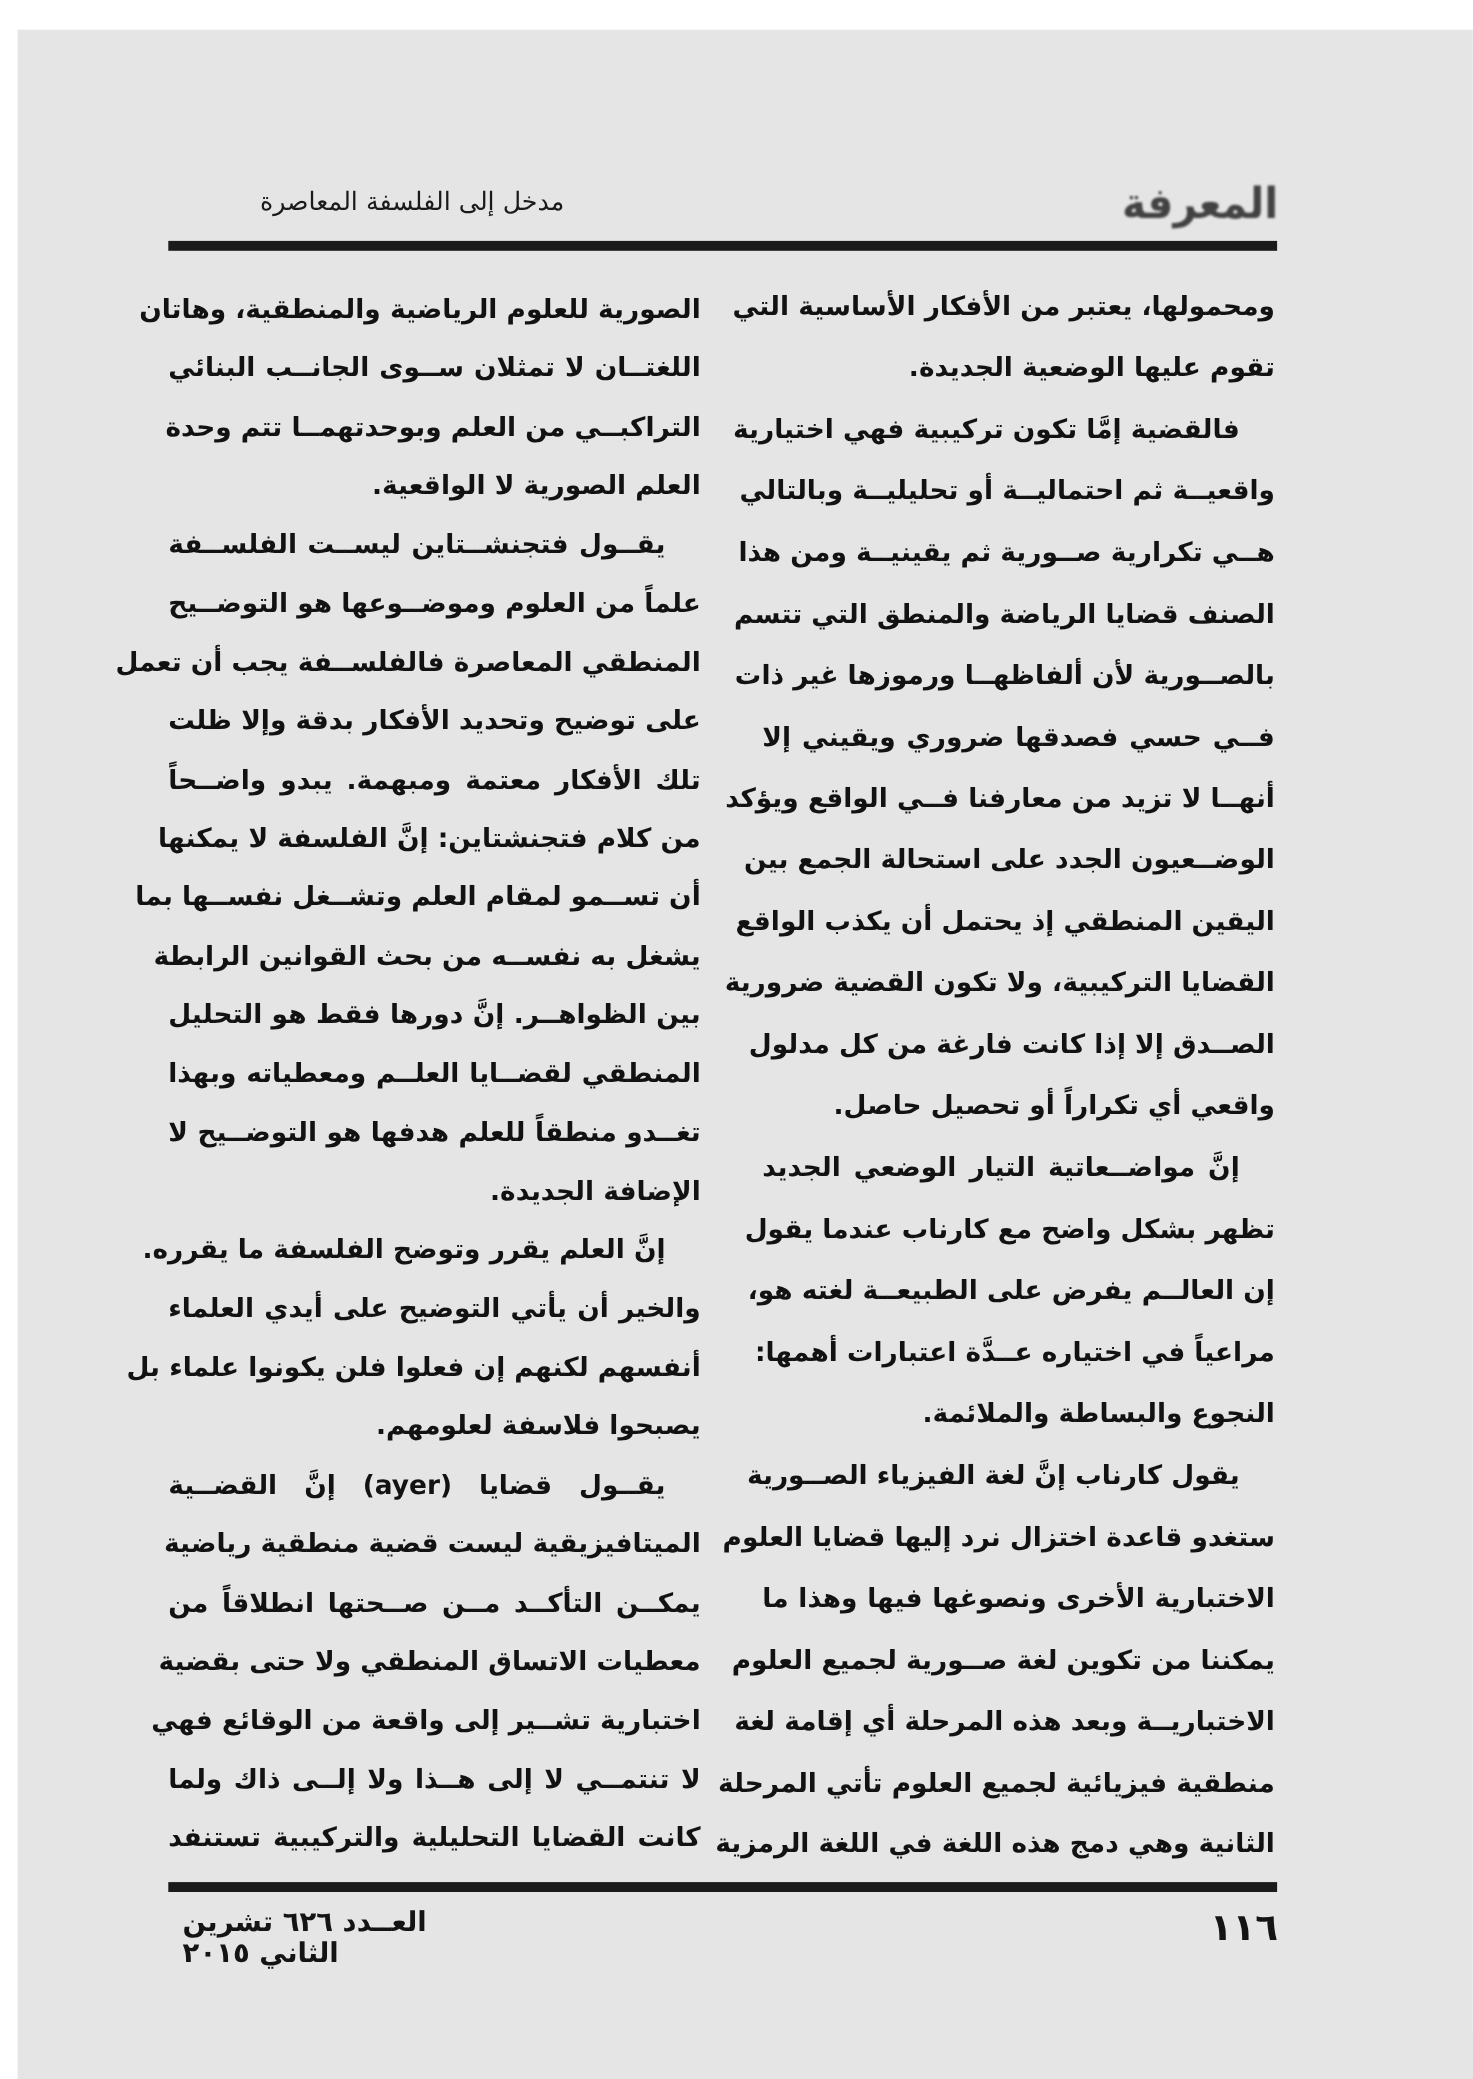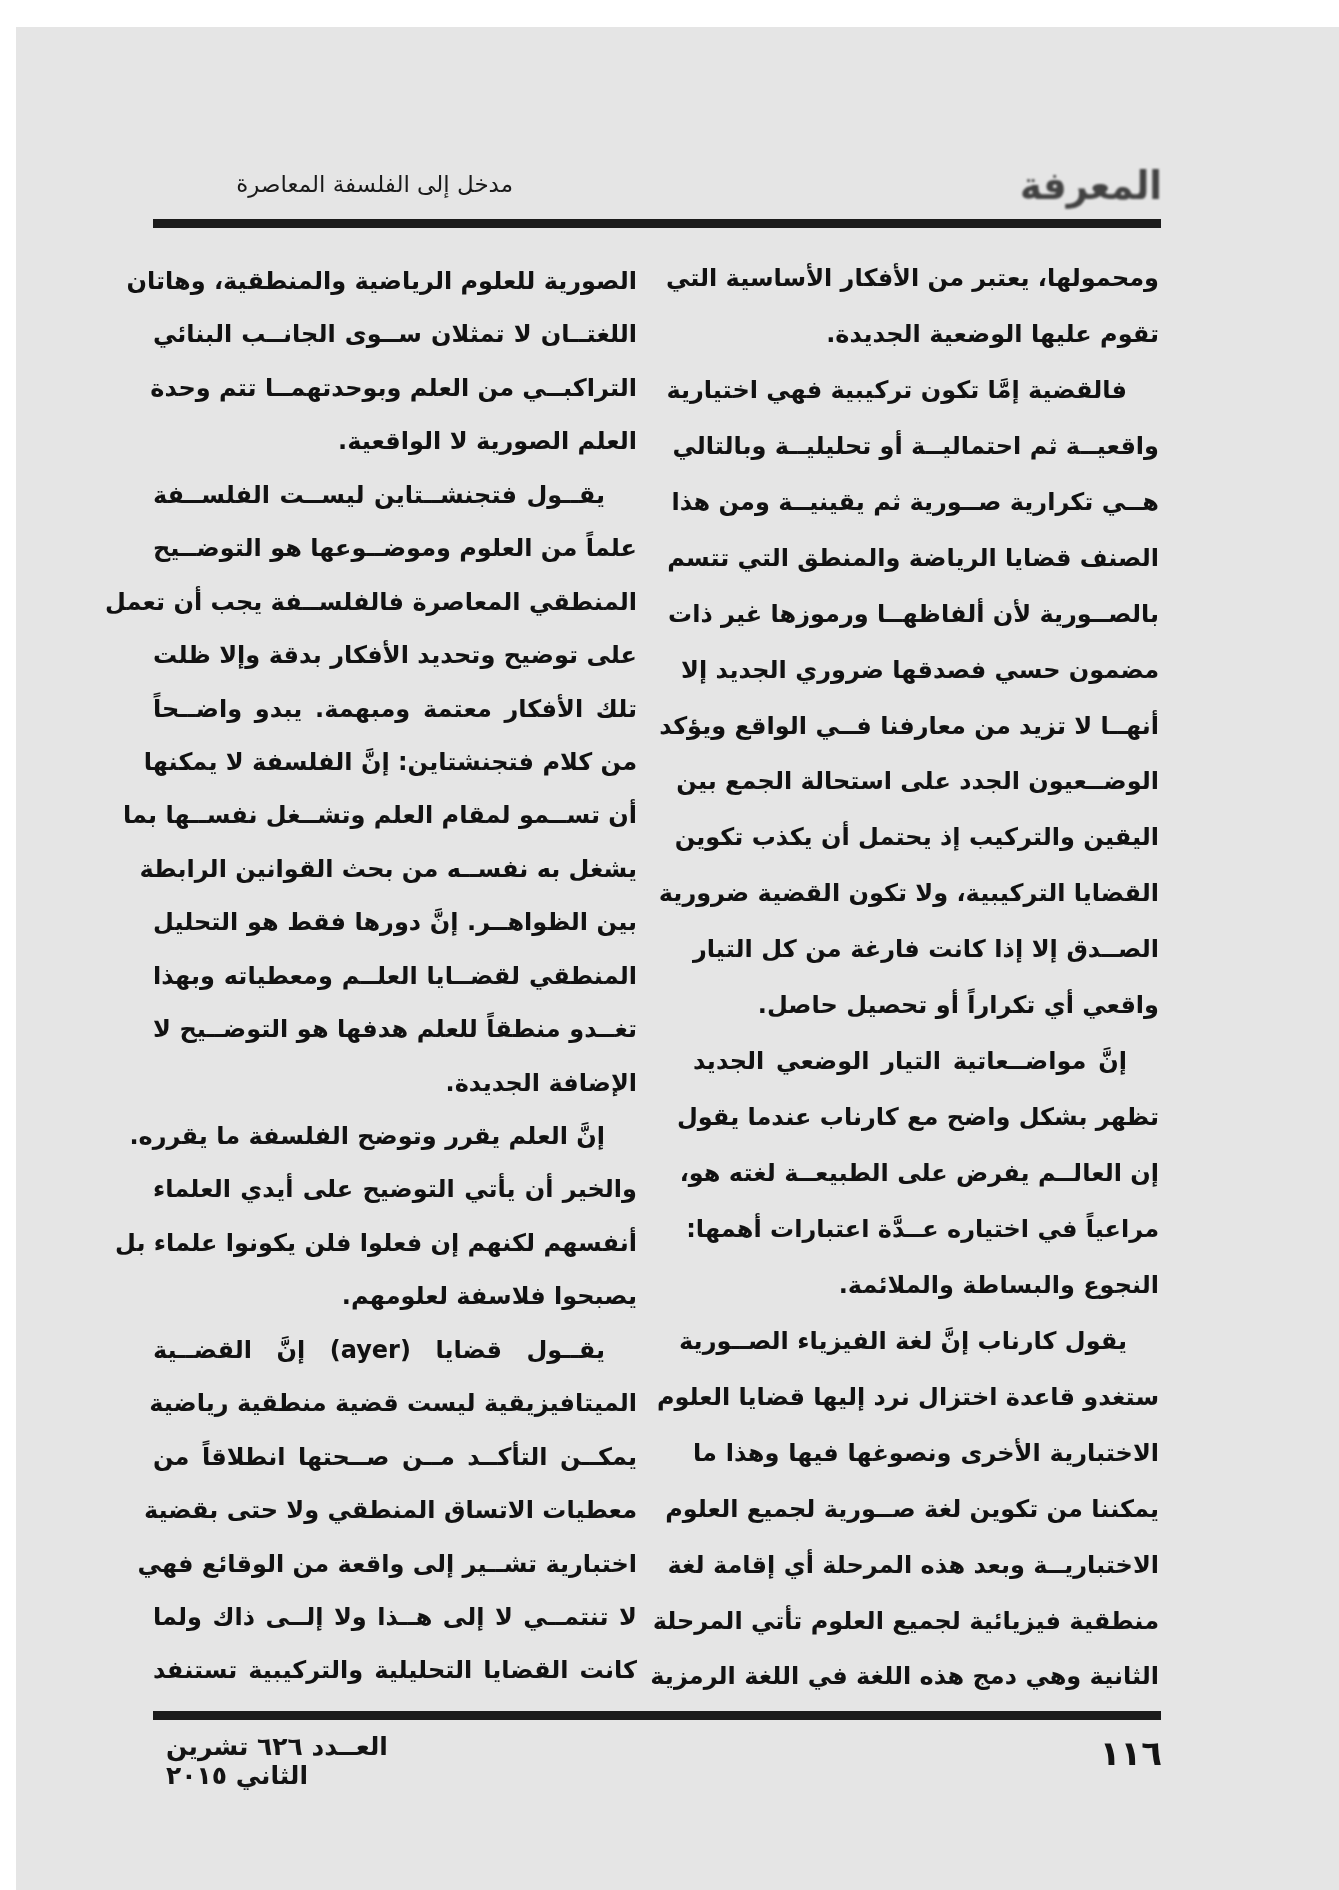--- a/index.html
+++ b/index.html
@@ -115,26 +115,26 @@
   <div class="rule top"></div>
 
   <div class="col col-right">
       <div class="line">ومحمولها، يعتبر من الأفكار الأساسية التي</div>
       <div class="line end">تقوم عليها الوضعية الجديدة.</div>
       <div class="line indent">فالقضية إمَّا تكون تركيبية فهي اختيارية</div>
       <div class="line">واقعيــة ثم احتماليــة أو تحليليــة وبالتالي</div>
       <div class="line">هــي تكرارية صــورية ثم يقينيــة ومن هذا</div>
       <div class="line">الصنف قضايا الرياضة والمنطق التي تتسم</div>
       <div class="line">بالصــورية لأن ألفاظهــا ورموزها غير ذات</div>
-      <div class="line">مضمون حسي فصدقها ضروري الجديد إلا</div>
+      <div class="line">فــي حسي فصدقها ضروري ويقيني إلا</div>
       <div class="line">أنهــا لا تزيد من معارفنا فــي الواقع ويؤكد</div>
       <div class="line">الوضــعيون الجدد على استحالة الجمع بين</div>
-      <div class="line">اليقين والتركيب إذ يحتمل أن يكذب تكوين</div>
+      <div class="line">اليقين المنطقي إذ يحتمل أن يكذب الواقع</div>
       <div class="line">القضايا التركيبية، ولا تكون القضية ضرورية</div>
-      <div class="line">الصــدق إلا إذا كانت فارغة من كل التيار</div>
+      <div class="line">الصــدق إلا إذا كانت فارغة من كل مدلول</div>
       <div class="line end">واقعي أي تكراراً أو تحصيل حاصل.</div>
       <div class="line indent">إنَّ مواضــعاتية التيار الوضعي الجديد</div>
       <div class="line">تظهر بشكل واضح مع كارناب عندما يقول</div>
       <div class="line">إن العالــم يفرض على الطبيعــة لغته هو،</div>
       <div class="line">مراعياً في اختياره عــدَّة اعتبارات أهمها:</div>
       <div class="line end">النجوع والبساطة والملائمة.</div>
       <div class="line indent">يقول كارناب إنَّ لغة الفيزياء الصــورية</div>
       <div class="line">ستغدو قاعدة اختزال نرد إليها قضايا العلوم</div>
       <div class="line">الاختبارية الأخرى ونصوغها فيها وهذا ما</div>
       <div class="line">يمكننا من تكوين لغة صــورية لجميع العلوم</div>

